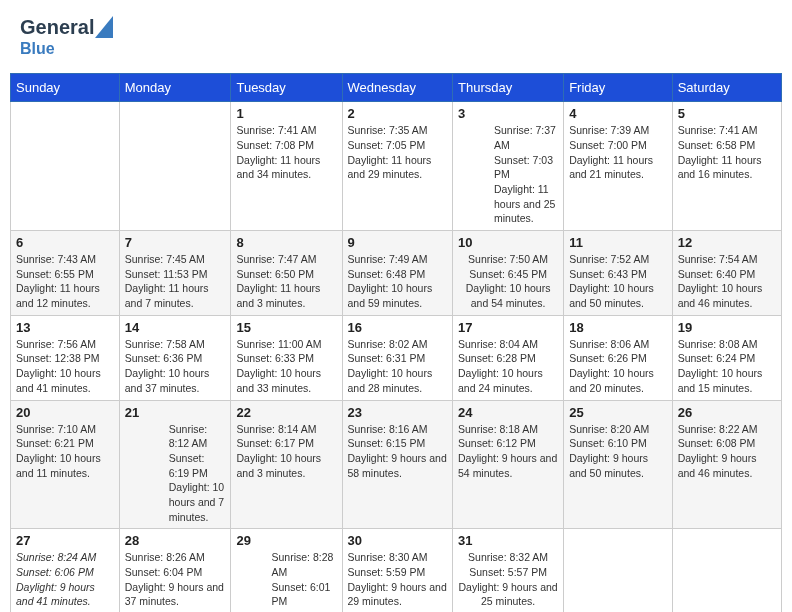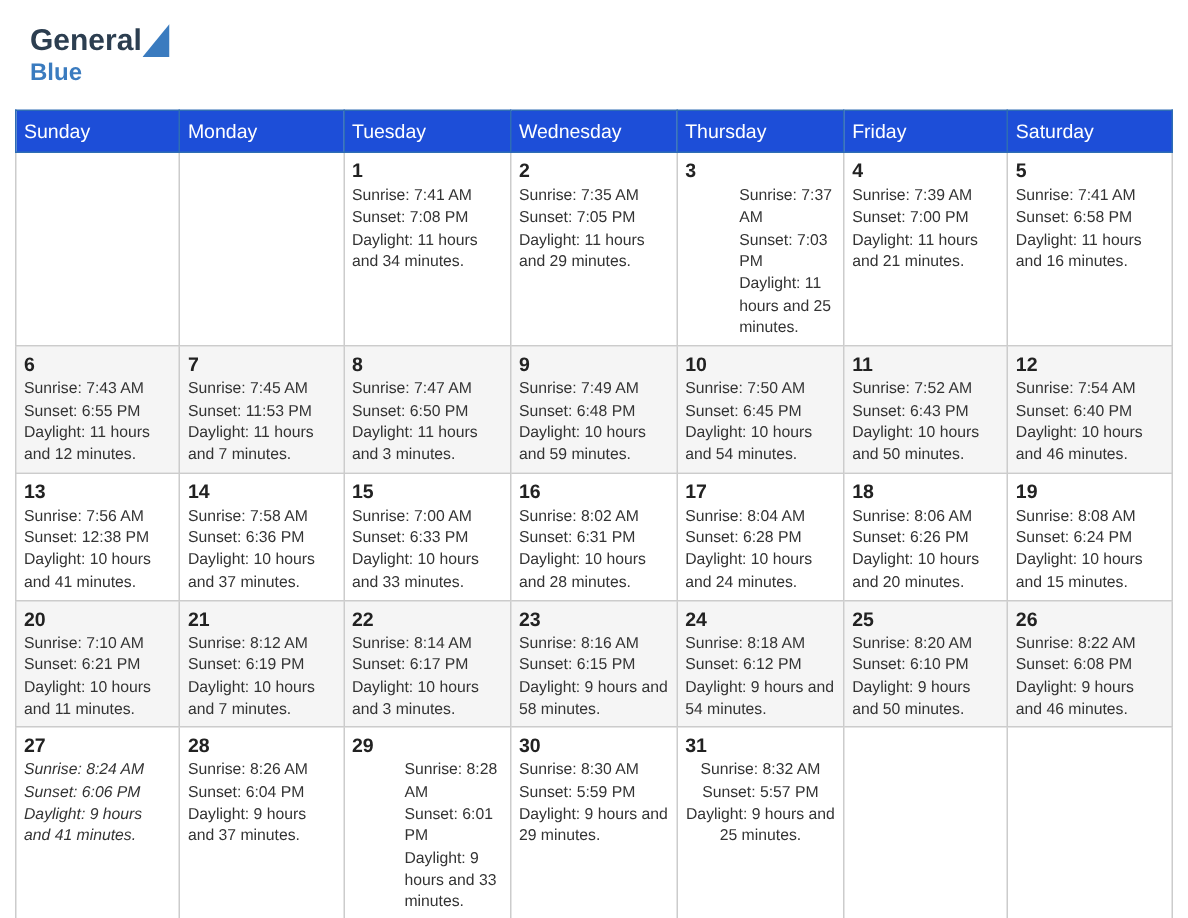--- a/index.html
+++ b/index.html
@@ -158,21 +158,21 @@
 Daylight: 11 hours and 3 minutes.</div>
         </td>
         <td>
           <span class="day-number">9</span>
           <div class="day-info" style="white-space: pre-line;">Sunrise: 7:49 AM
 Sunset: 6:48 PM
 Daylight: 10 hours and 59 minutes.</div>
         </td>
         <td>
           <span class="day-number">10</span>
-          <div class="day-info" style="white-space: pre-line;">Sunrise: 7:50 AM
+          <div class="day-info" style="white-space: pre-line; text-align: center;">Sunrise: 7:50 AM
 Sunset: 6:45 PM
 Daylight: 10 hours and 54 minutes.</div>
         </td>
         <td>
           <span class="day-number">11</span>
           <div class="day-info" style="white-space: pre-line;">Sunrise: 7:52 AM
 Sunset: 6:43 PM
 Daylight: 10 hours and 50 minutes.</div>
         </td>
         <td>
@@ -190,21 +190,21 @@
 Daylight: 10 hours and 41 minutes.</div>
         </td>
         <td>
           <span class="day-number">14</span>
           <div class="day-info" style="white-space: pre-line;">Sunrise: 7:58 AM
 Sunset: 6:36 PM
 Daylight: 10 hours and 37 minutes.</div>
         </td>
         <td>
           <span class="day-number">15</span>
-          <div class="day-info" style="white-space: pre-line;">Sunrise: 7:00 AM
+          <div class="day-info" style="white-space: pre-line;">Sunrise: 11:00 AM
 Sunset: 6:33 PM
 Daylight: 10 hours and 33 minutes.</div>
         </td>
         <td>
           <span class="day-number">16</span>
           <div class="day-info" style="white-space: pre-line;">Sunrise: 8:02 AM
 Sunset: 6:31 PM
 Daylight: 10 hours and 28 minutes.</div>
         </td>
         <td>
@@ -228,21 +228,21 @@
       </tr>
       <tr>
         <td>
           <span class="day-number">20</span>
           <div class="day-info" style="white-space: pre-line;">Sunrise: 7:10 AM
 Sunset: 6:21 PM
 Daylight: 10 hours and 11 minutes.</div>
         </td>
         <td>
           <span class="day-number">21</span>
-          <div class="day-info" style="white-space: pre-line;">Sunrise: 8:12 AM
+          <div class="day-info" style="white-space: pre-line; margin-left: 44px;">Sunrise: 8:12 AM
 Sunset: 6:19 PM
 Daylight: 10 hours and 7 minutes.</div>
         </td>
         <td>
           <span class="day-number">22</span>
           <div class="day-info" style="white-space: pre-line;">Sunrise: 8:14 AM
 Sunset: 6:17 PM
 Daylight: 10 hours and 3 minutes.</div>
         </td>
         <td>

